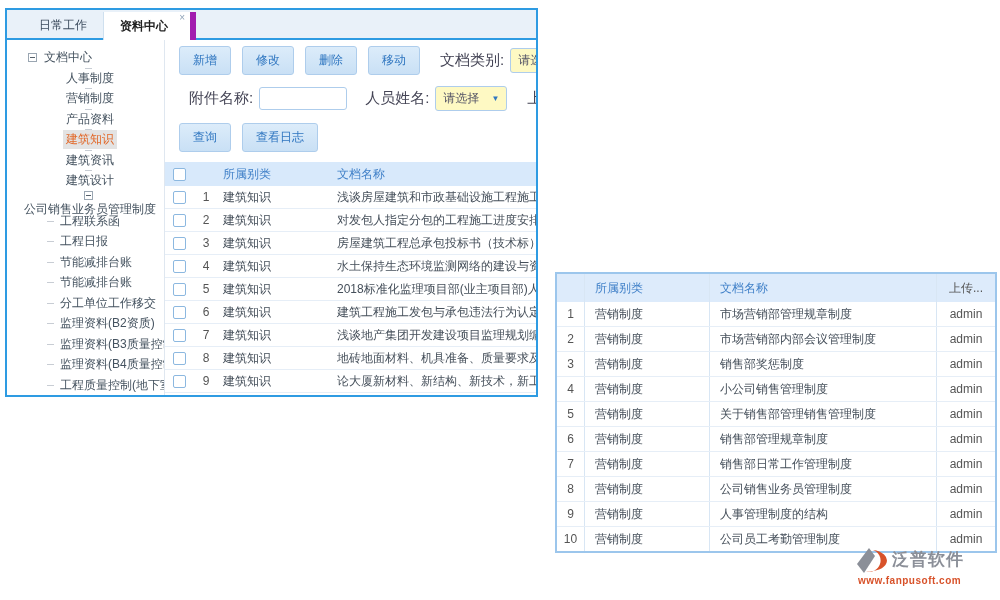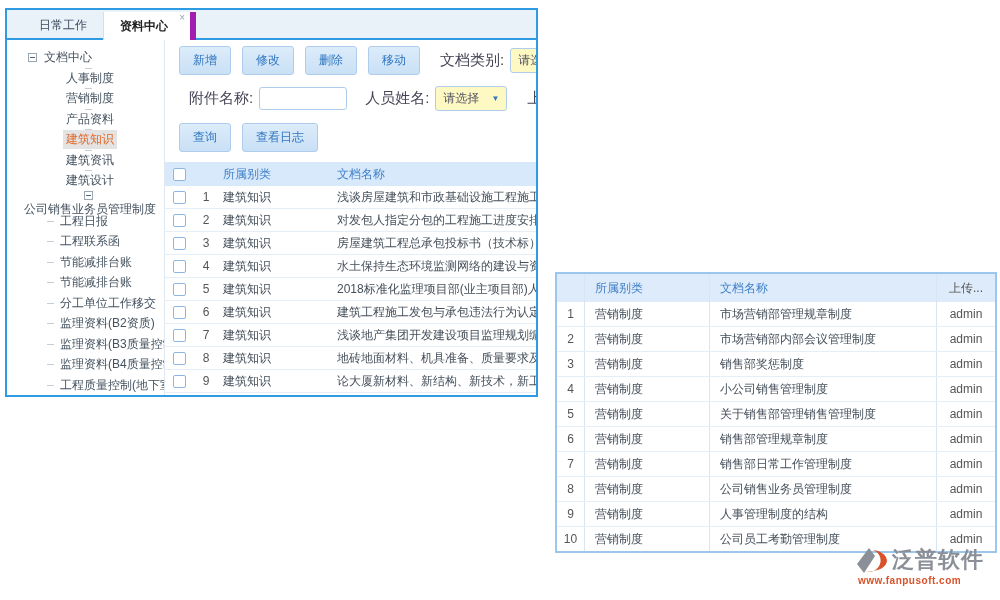--- a/index.html
+++ b/index.html
@@ -112,21 +112,21 @@
   .rc:last-child { border-right:none; }
   .rc-num { width:28px; justify-content:center; color:#555; flex:none; }
   .rc-cat { width:125px; padding-left:10px; flex:none; }
   .rc-name { flex:1; padding-left:10px; white-space:nowrap; overflow:hidden; }
   .rc-up { width:58px; justify-content:center; color:#555; flex:none; }
 
   
   .logo { position:absolute; left:856px; top:545px; width:144px; }
   .logo-top { display:flex; align-items:center; }
   .logo-cn {
-    font-size:22px; font-weight:bold; color:#8b8f98; letter-spacing:1px;
+    font-size:17px; font-weight:bold; color:#8b8f98; letter-spacing:1px;
     line-height:1.1; white-space:nowrap;
   }
   .logo-url {
     font-size:10px; color:#d8522a; font-weight:bold; letter-spacing:0.5px;
     margin-top:0; text-align:left; padding-left:2px; white-space:nowrap;
   }
   .logo-mark { flex:none; margin-right:2px; }
 </style>
 </head>
 <body>
@@ -170,25 +170,25 @@
           <div class="tree-item lvl1">
             <span class="tick"></span>
             <span class="tree-label">建筑设计</span>
           </div>
           <div class="tree-item lvl1">
             <span class="node-box"></span>
             <span class="tree-label">公司销售业务员管理制度</span>
           </div>
           <div class="tree-item lvl2">
             <span class="tick"></span>
+            <span class="tree-label">工程联系函</span>
+          </div>
+          <div class="tree-item lvl2">
+            <span class="tick"></span>
             <span class="tree-label">工程日报</span>
-          </div>
-          <div class="tree-item lvl2">
-            <span class="tick"></span>
-            <span class="tree-label">工程联系函</span>
           </div>
           <div class="tree-item lvl2">
             <span class="tick"></span>
             <span class="tree-label">节能减排台账</span>
           </div>
           <div class="tree-item lvl2">
             <span class="tick"></span>
             <span class="tree-label">节能减排台账</span>
           </div>
           <div class="tree-item lvl2">

